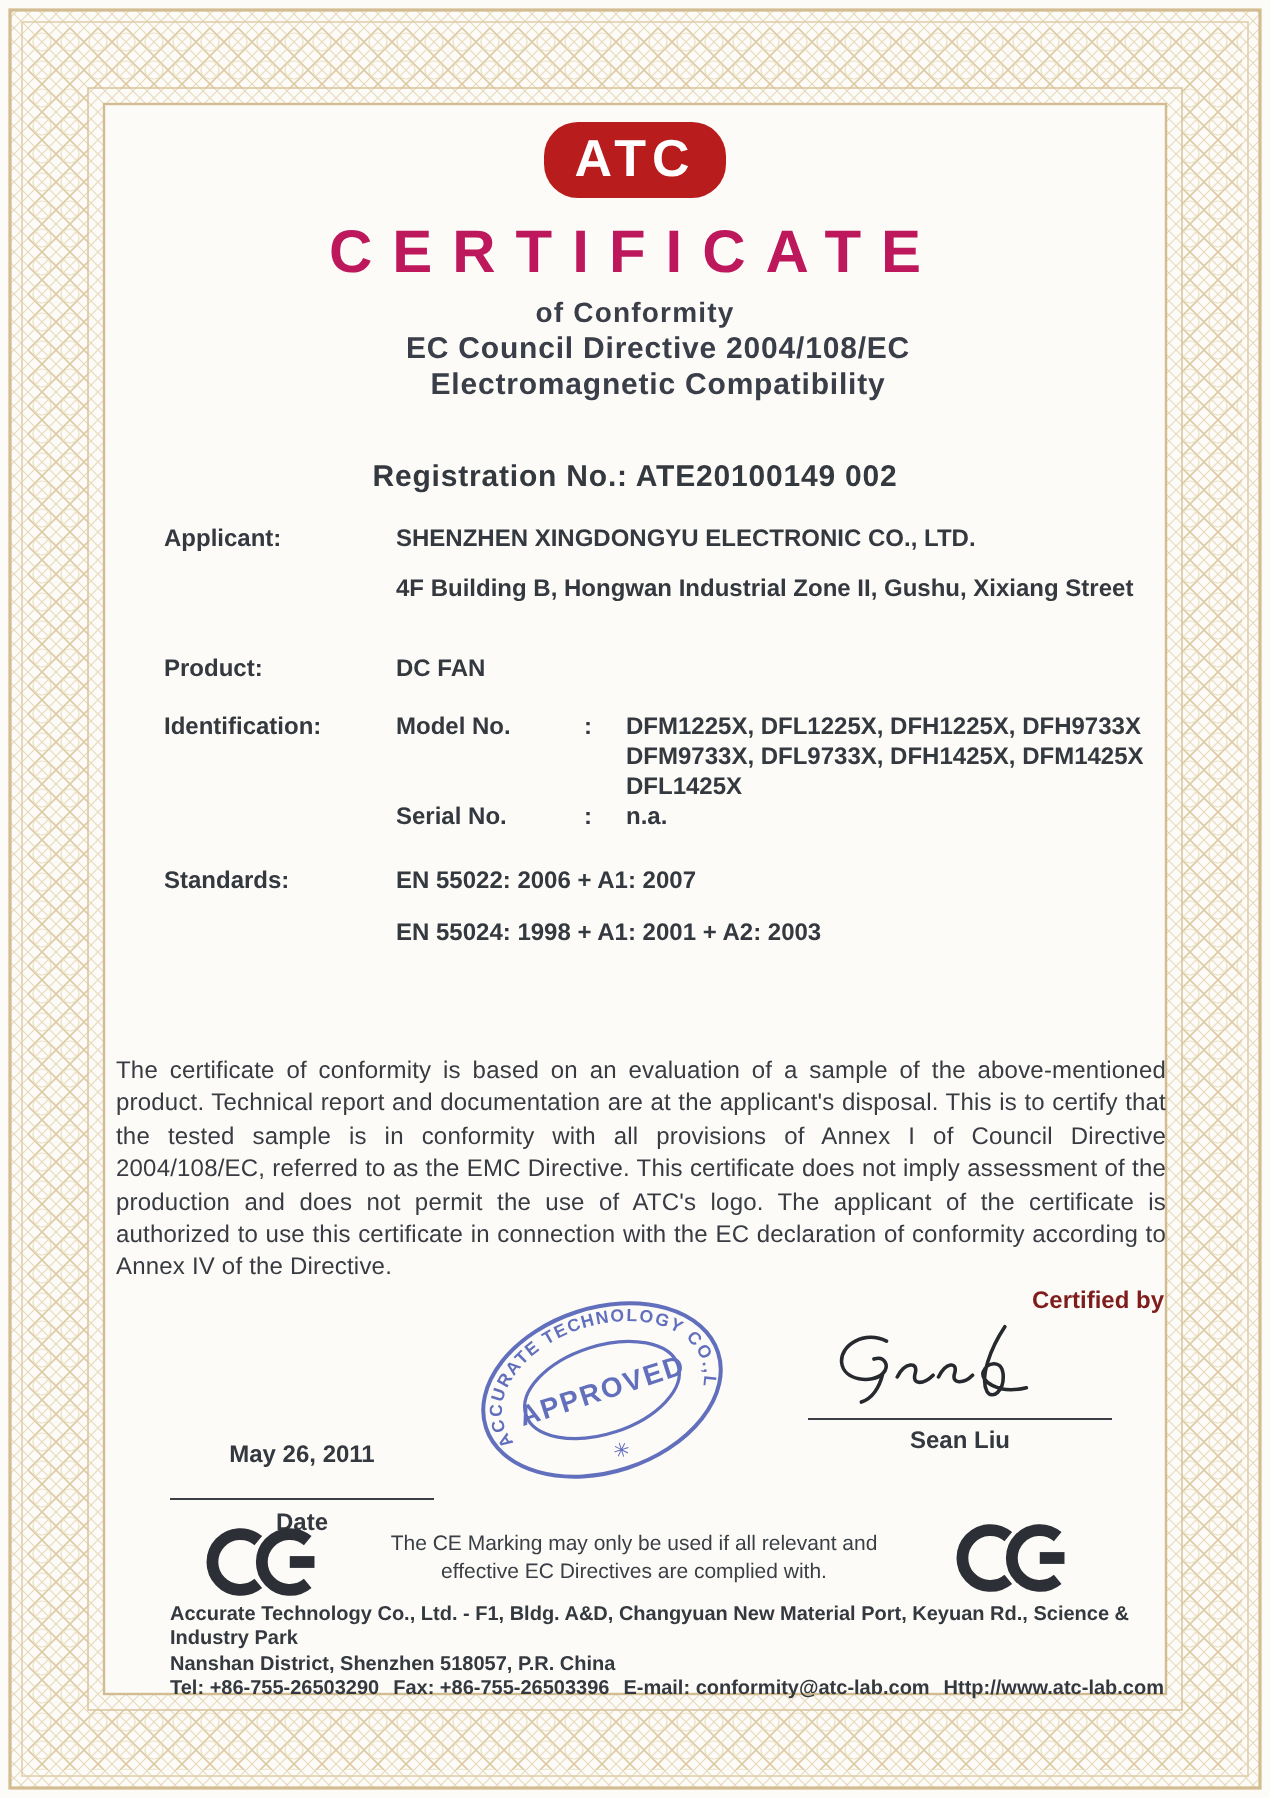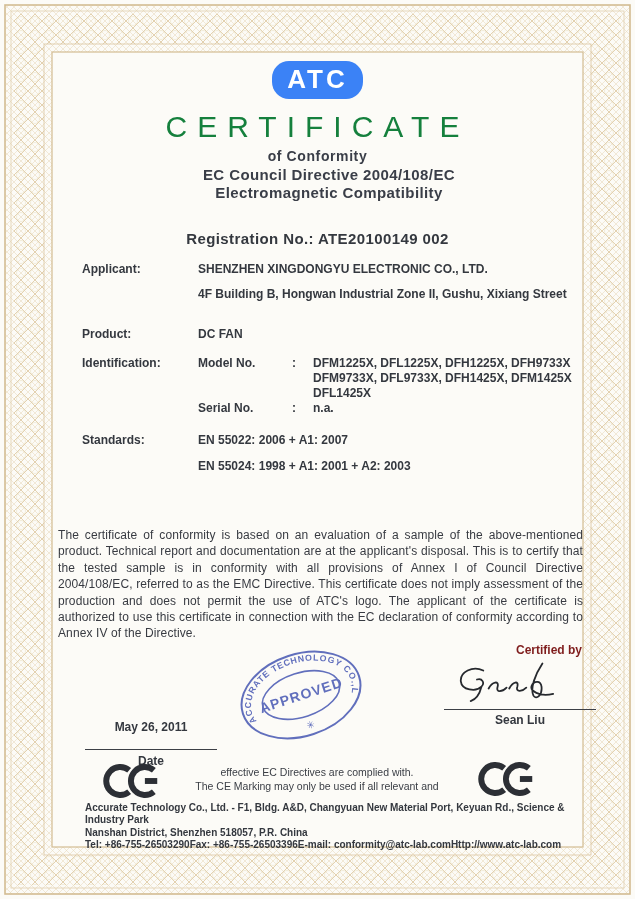--- a/index.html
+++ b/index.html
@@ -5,25 +5,25 @@
   html,body{margin:0;padding:0;}
   body{
     width:635px;height:899px;position:relative;overflow:hidden;
     background:#fcfbf7;color:#33373e;
     font-family:"Liberation Sans", sans-serif;
   }
   .border-svg{position:absolute;left:0;top:0;pointer-events:none;}
   .abs{position:absolute;}
   .center{position:absolute;left:0;right:0;text-align:center;}
   .atc-pill{
-    display:inline-block;background:#3b82f6;color:#fff;
+    display:inline-block;background:#b91c1c;color:#fff;
     border-radius:17px;padding:3px 15px 4px 15px;
     font-size:26px;font-weight:bold;letter-spacing:3px;
   }
-  .cert-title{font-size:30px;font-weight:normal;letter-spacing:10px;color:#15803d;}
+  .cert-title{font-size:30px;font-weight:bold;letter-spacing:10px;color:#be185d;}
   .cert-sub{font-size:14px;font-weight:bold;color:#3a3e48;letter-spacing:0.6px;}
   .cert-directive{font-size:15px;font-weight:bold;color:#3a3e48;letter-spacing:0.4px;padding-left:23px;}
   .registration{font-size:15px;font-weight:bold;color:#34383f;letter-spacing:0.4px;}
   .frow{position:absolute;left:82px;right:52px;font-size:12px;font-weight:bold;color:#34383f;}
   .flabel{position:absolute;left:0;top:0;}
   .fvalue{position:absolute;left:116px;top:0;right:0;}
   .subcol{position:absolute;left:116px;top:0;}
   .subcolon{position:absolute;left:210px;top:0;}
   .subval{position:absolute;left:231px;top:0;right:0;line-height:15px;}
   .addr{line-height:15px;}
@@ -32,29 +32,29 @@
     font-size:12px;line-height:16.4px;text-align:justify;
     color:#383b42;letter-spacing:0.1px;
   }
   .certified-by{position:absolute;left:430px;width:152px;top:643px;
     text-align:right;font-size:12px;font-weight:bold;color:#7f1d1d;}
   .stamp{position:absolute;left:234px;top:646px;}
   .date-block{position:absolute;left:85px;top:692px;width:132px;text-align:center;
     font-size:12px;font-weight:bold;color:#34383f;}
   .date-value{padding-bottom:15px;border-bottom:1.5px solid #3c3f46;margin-top:28px;}
   .date-label{margin-top:4px;}
-  .sig-block{position:absolute;left:444px;top:658px;width:152px;text-align:center;
+  .sig-block{position:absolute;left:404px;top:658px;width:152px;text-align:center;
     font-size:12px;font-weight:bold;color:#34383f;}
   .sig-line{border-top:1.5px solid #3c3f46;margin-top:-4px;}
   .sig-name{margin-top:3px;}
   .ce-note{position:absolute;left:186px;width:262px;top:766px;text-align:center;
     font-size:10.5px;line-height:13.5px;color:#3a3e45;}
   .footer{position:absolute;left:85px;top:802px;width:500px;
     font-size:10px;font-weight:bold;line-height:12.4px;color:#34383f;}
-  .footer-contacts{display:flex;width:497px;margin-top:0;}
+  .footer-contacts{display:flex;justify-content:space-between;width:497px;margin-top:0;}
 </style>
 </head>
 <body>
 
 <svg class="border-svg" width="635" height="899" viewBox="0 0 635 899">
   <defs>
     <pattern id="net" width="14" height="14" patternUnits="userSpaceOnUse">
       <path d="M0 7 L7 0 L14 7 L7 14 Z" fill="none" stroke="#dfcca6" stroke-width="0.8"></path>
       <circle cx="7" cy="7" r="4.5" fill="none" stroke="#ead d" stroke-width="0.6"></circle>
       <circle cx="7" cy="7" r="4.5" fill="none" stroke="#eadfc4" stroke-width="0.6"></circle>
@@ -158,22 +158,22 @@
   <div class="sig-name">Sean Liu</div>
 </div>
 
 <svg class="abs" style="left:103px;top:763px" width="58" height="36" viewBox="-2 0 108 64">
   <path d="M46.7 12.1 A26 26 0 1 0 46.7 51.9" fill="none" stroke="#2c2f35" stroke-width="11"></path>
   <path d="M92.7 12.1 A26 26 0 1 0 92.7 51.9" fill="none" stroke="#2c2f35" stroke-width="11"></path>
   <path d="M76 32 H99" stroke="#2c2f35" stroke-width="11"></path>
 </svg>
 
 <div class="ce-note">
+  <div>The CE Marking may only be used if all relevant and</div>
   <div>effective EC Directives are complied with.</div>
-  <div>The CE Marking may only be used if all relevant and</div>
 </div>
 
 <svg class="abs" style="left:478px;top:761px" width="58" height="36" viewBox="-2 0 108 64">
   <path d="M46.7 12.1 A26 26 0 1 0 46.7 51.9" fill="none" stroke="#2c2f35" stroke-width="11"></path>
   <path d="M92.7 12.1 A26 26 0 1 0 92.7 51.9" fill="none" stroke="#2c2f35" stroke-width="11"></path>
   <path d="M76 32 H99" stroke="#2c2f35" stroke-width="11"></path>
 </svg>
 
 <div class="footer">
   <div>Accurate Technology Co., Ltd. - F1, Bldg. A&amp;D, Changyuan New Material Port, Keyuan Rd., Science &amp; Industry Park</div>

